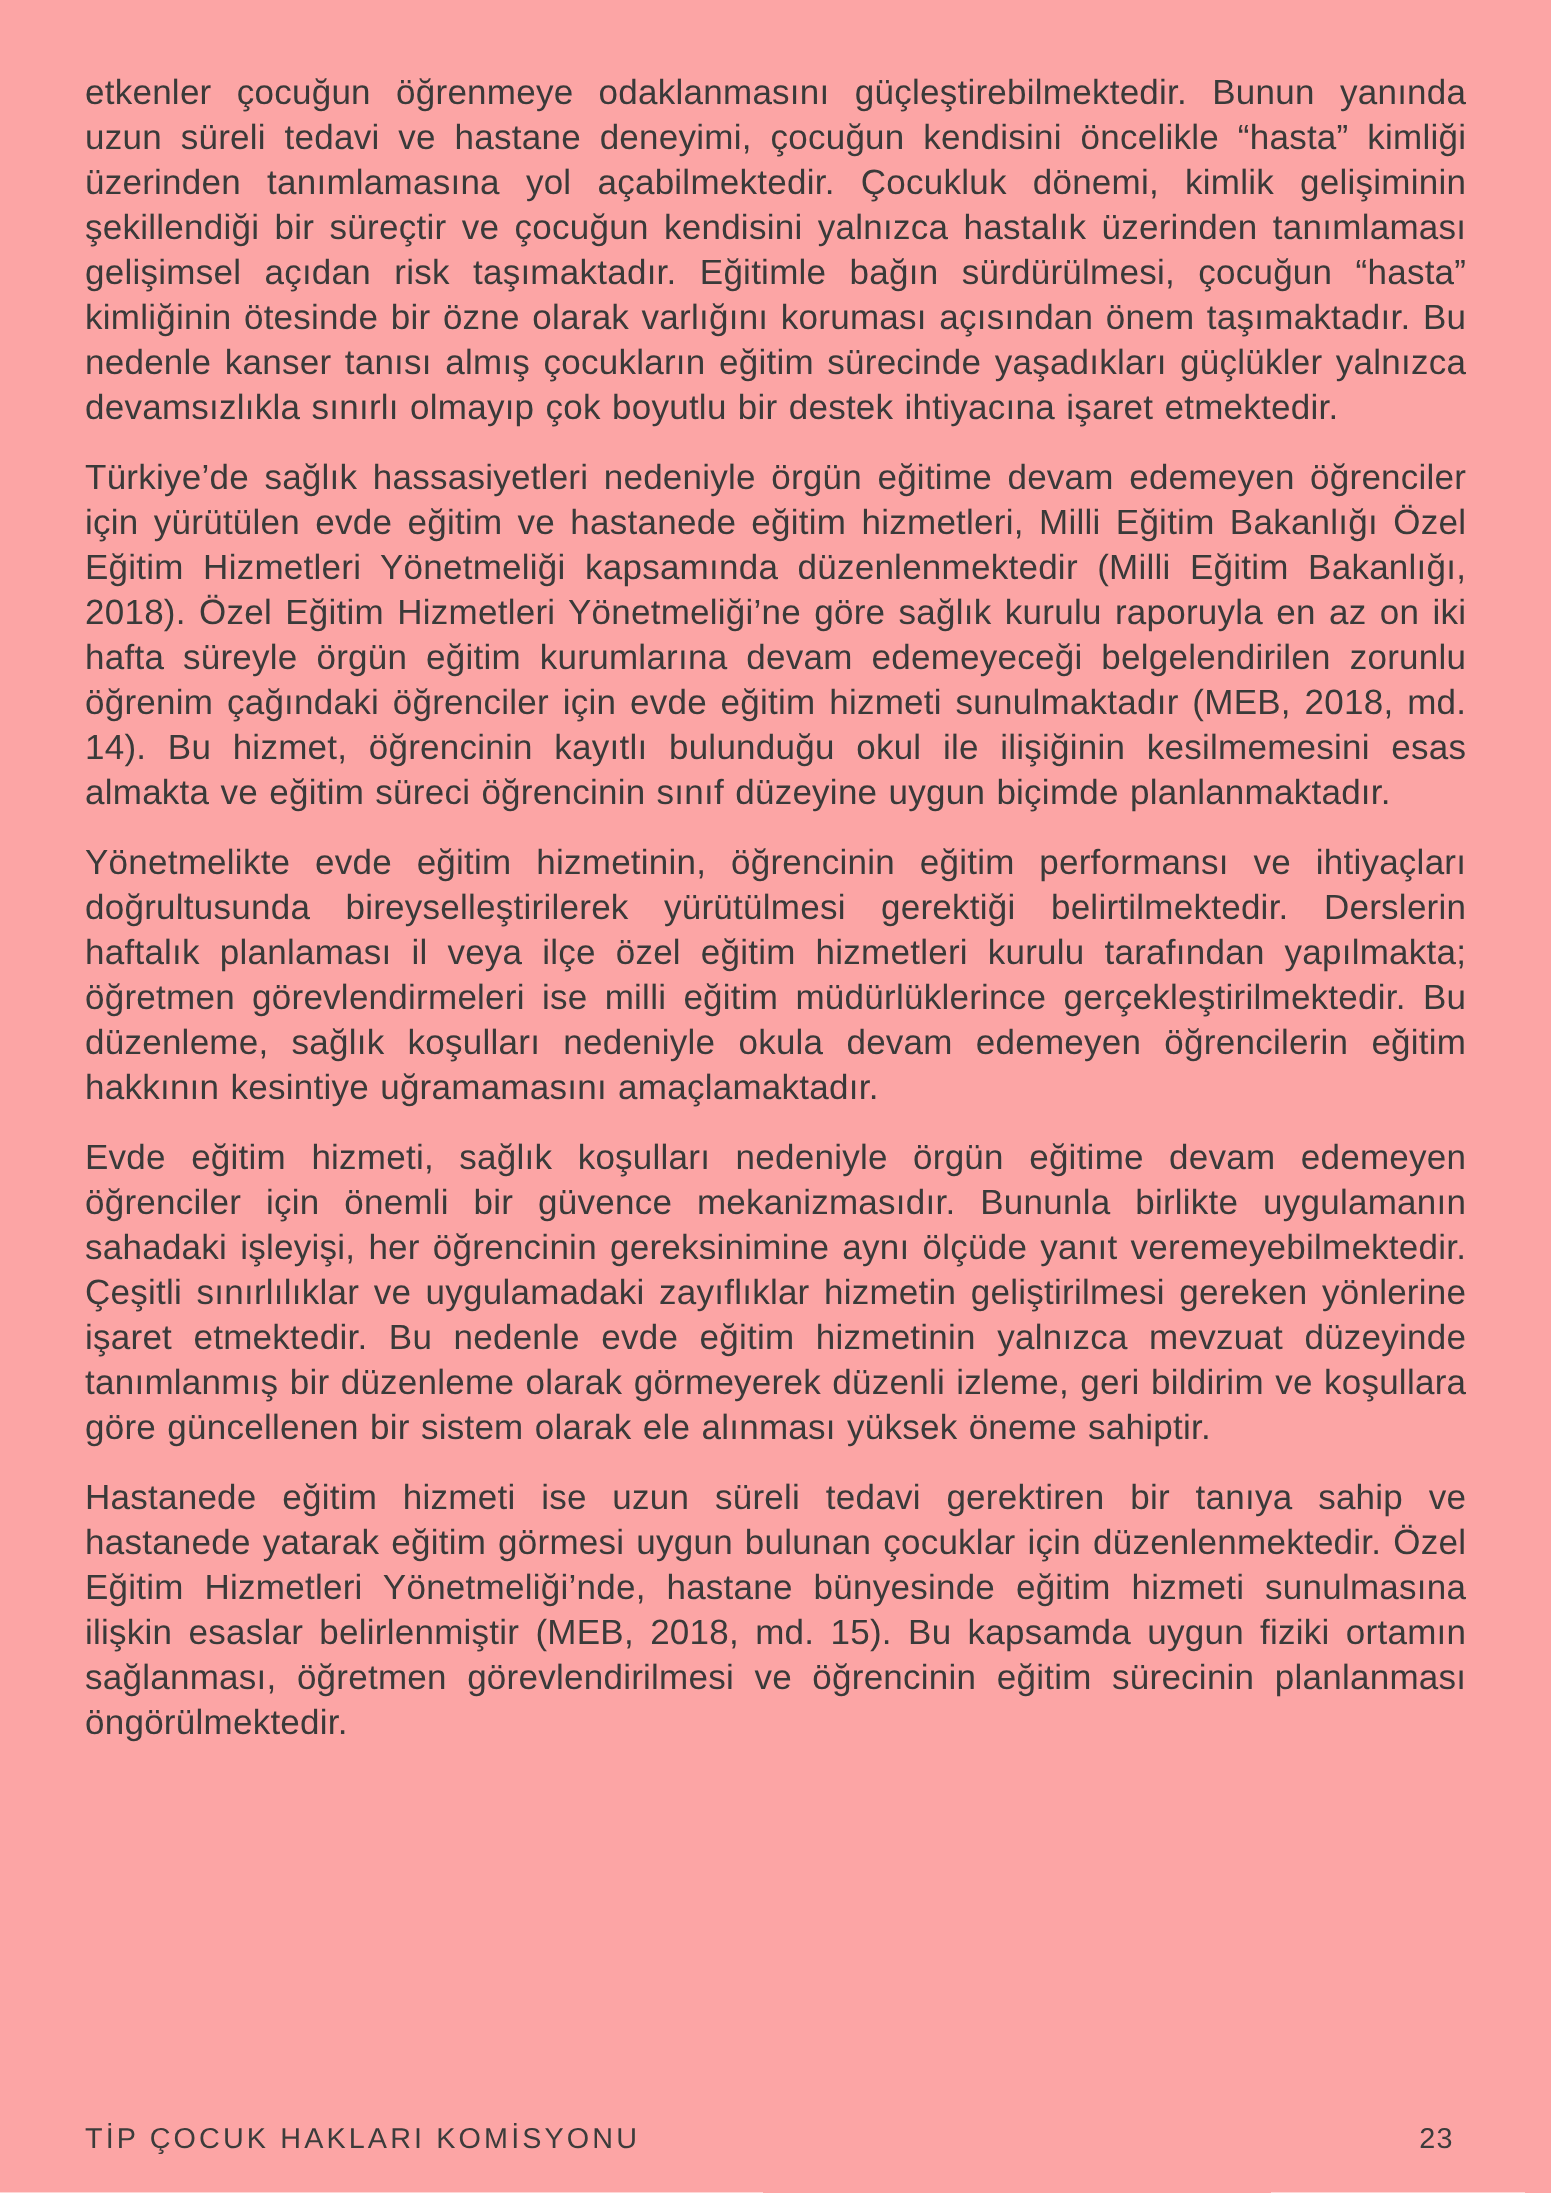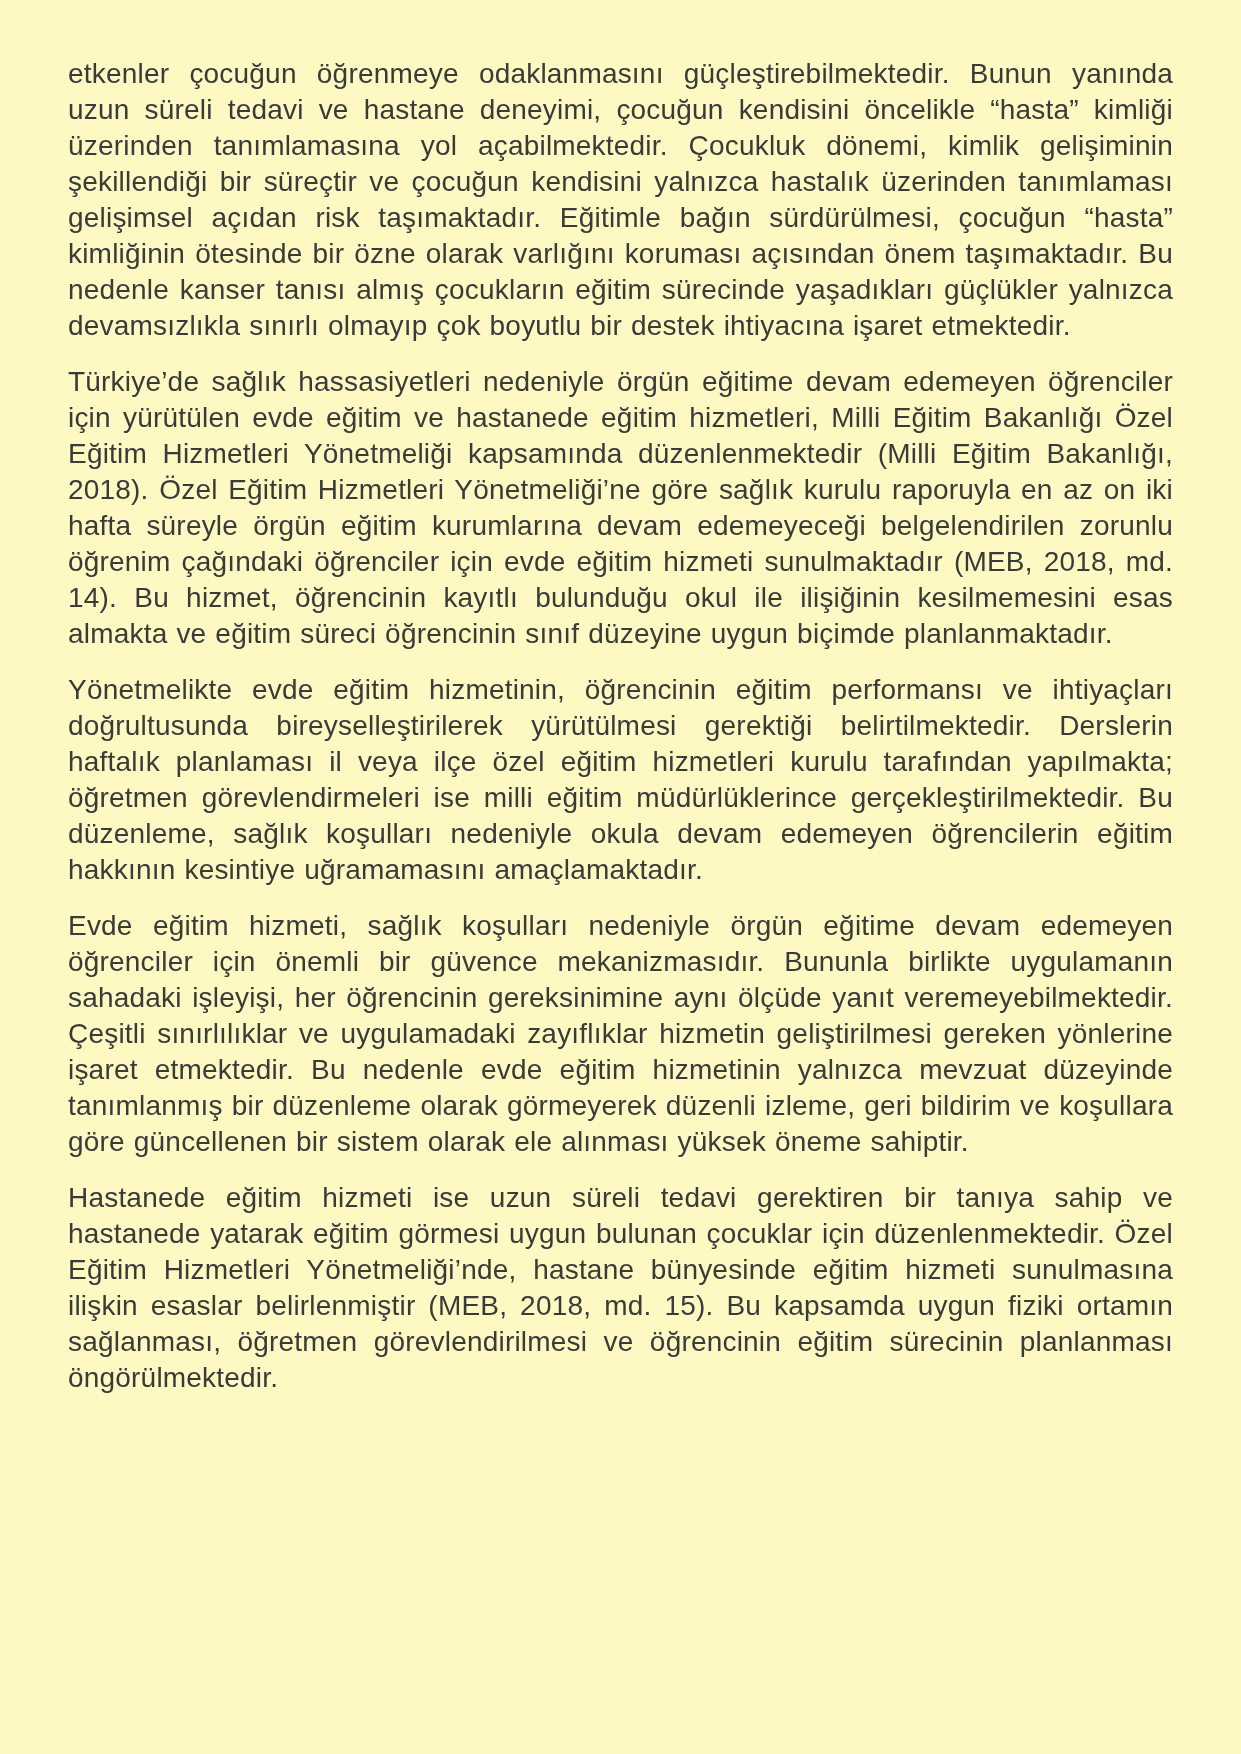--- a/index.html
+++ b/index.html
@@ -5,21 +5,21 @@
   html, body {
     margin: 0;
     padding: 0;
     background: #ffffff;
   }
   .page {
     position: relative;
     width: 1241px;
     height: 1754px;
     margin: 0 auto;
-    background: #fef9c3;
+    background: #fca5a5;
     box-sizing: border-box;
     padding: 56px 68px 0 68px;
     font-family: "Liberation Sans", "DejaVu Sans", sans-serif;
     color: #3a3a39;
     overflow: hidden;
   }
   .content {
     width: 100%;
   }
   .content p.body-par {
@@ -71,14 +71,18 @@
     <p class="body-par">Türkiye’de sağlık hassasiyetleri nedeniyle örgün eğitime devam edemeyen öğrenciler için yürütülen evde eğitim ve hastanede eğitim hizmetleri, Milli Eğitim Bakanlığı Özel Eğitim Hizmetleri Yönetmeliği kapsamında düzenlenmektedir (Milli Eğitim Bakanlığı, 2018). Özel Eğitim Hizmetleri Yönetmeliği’ne göre sağlık kurulu raporuyla en az on iki hafta süreyle örgün eğitim kurumlarına devam edemeyeceği belgelendirilen zorunlu öğrenim çağındaki öğrenciler için evde eğitim hizmeti sunulmaktadır (MEB, 2018, md. 14). Bu hizmet, öğrencinin kayıtlı bulunduğu okul ile ilişiğinin kesilmemesini esas almakta ve eğitim süreci öğrencinin sınıf düzeyine uygun biçimde planlanmaktadır.</p>
 
     <p class="body-par">Yönetmelikte evde eğitim hizmetinin, öğrencinin eğitim performansı ve ihtiyaçları doğrultusunda bireyselleştirilerek yürütülmesi gerektiği belirtilmektedir. Derslerin haftalık planlaması il veya ilçe özel eğitim hizmetleri kurulu tarafından yapılmakta; öğretmen görevlendirmeleri ise milli eğitim müdürlüklerince gerçekleştirilmektedir. Bu düzenleme, sağlık koşulları nedeniyle okula devam edemeyen öğrencilerin eğitim hakkının kesintiye uğramamasını amaçlamaktadır.</p>
 
     <p class="body-par">Evde eğitim hizmeti, sağlık koşulları nedeniyle örgün eğitime devam edemeyen öğrenciler için önemli bir güvence mekanizmasıdır. Bununla birlikte uygulamanın sahadaki işleyişi, her öğrencinin gereksinimine aynı ölçüde yanıt veremeyebilmektedir. Çeşitli sınırlılıklar ve uygulamadaki zayıflıklar hizmetin geliştirilmesi gereken yönlerine işaret etmektedir. Bu nedenle evde eğitim hizmetinin yalnızca mevzuat düzeyinde tanımlanmış bir düzenleme olarak görmeyerek düzenli izleme, geri bildirim ve koşullara göre güncellenen bir sistem olarak ele alınması yüksek öneme sahiptir.</p>
 
     <p class="body-par">Hastanede eğitim hizmeti ise uzun süreli tedavi gerektiren bir tanıya sahip ve hastanede yatarak eğitim görmesi uygun bulunan çocuklar için düzenlenmektedir. Özel Eğitim Hizmetleri Yönetmeliği’nde, hastane bünyesinde eğitim hizmeti sunulmasına ilişkin esaslar belirlenmiştir (MEB, 2018, md. 15). Bu kapsamda uygun fiziki ortamın sağlanması, öğretmen görevlendirilmesi ve öğrencinin eğitim sürecinin planlanması öngörülmektedir.</p>
 
   </main>
 
+  <footer class="page-footer">
+    <span class="running-title">TİP ÇOCUK HAKLARI KOMİSYONU</span>
+    <span class="page-number">23</span>
+  </footer>
 
 </div>
 
 </body></html>

